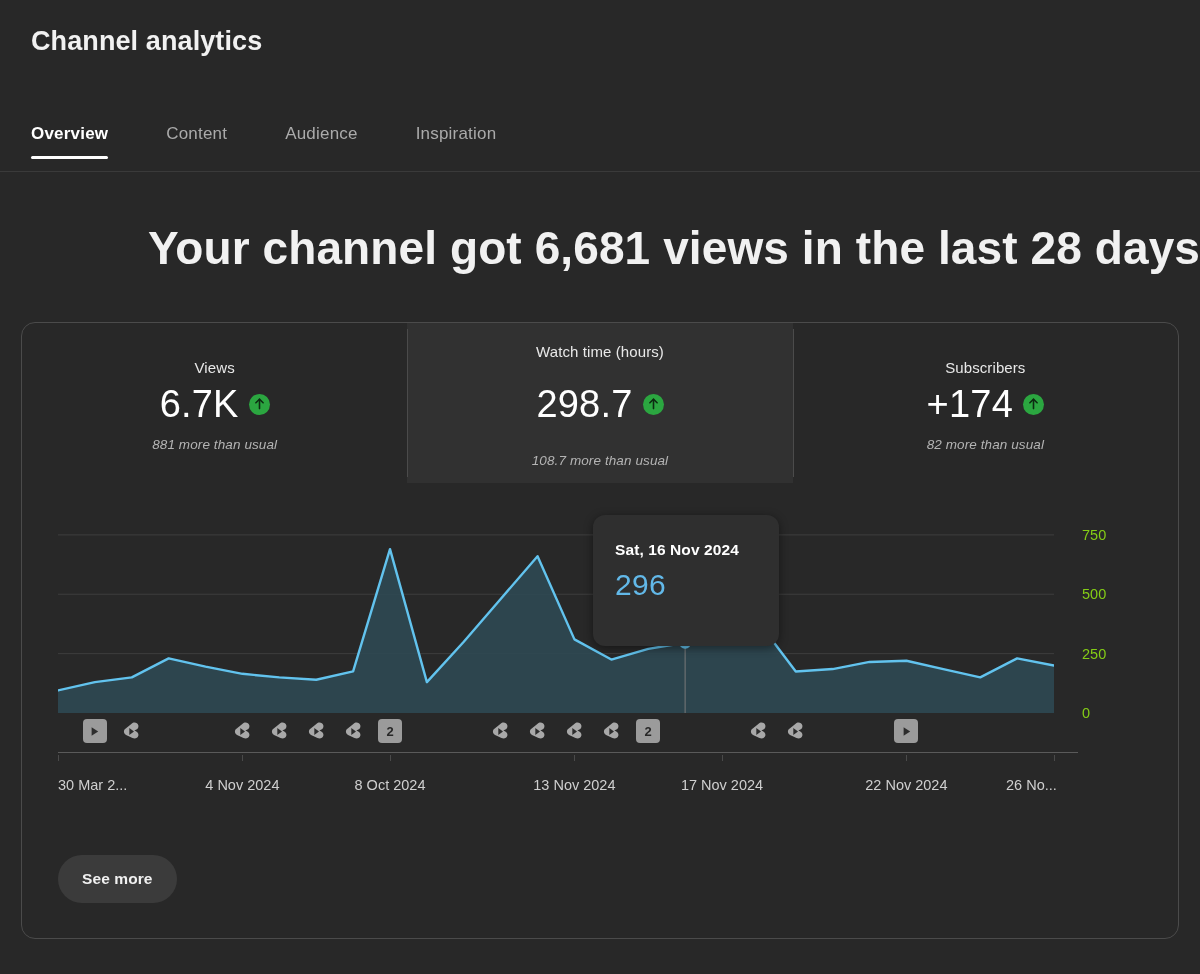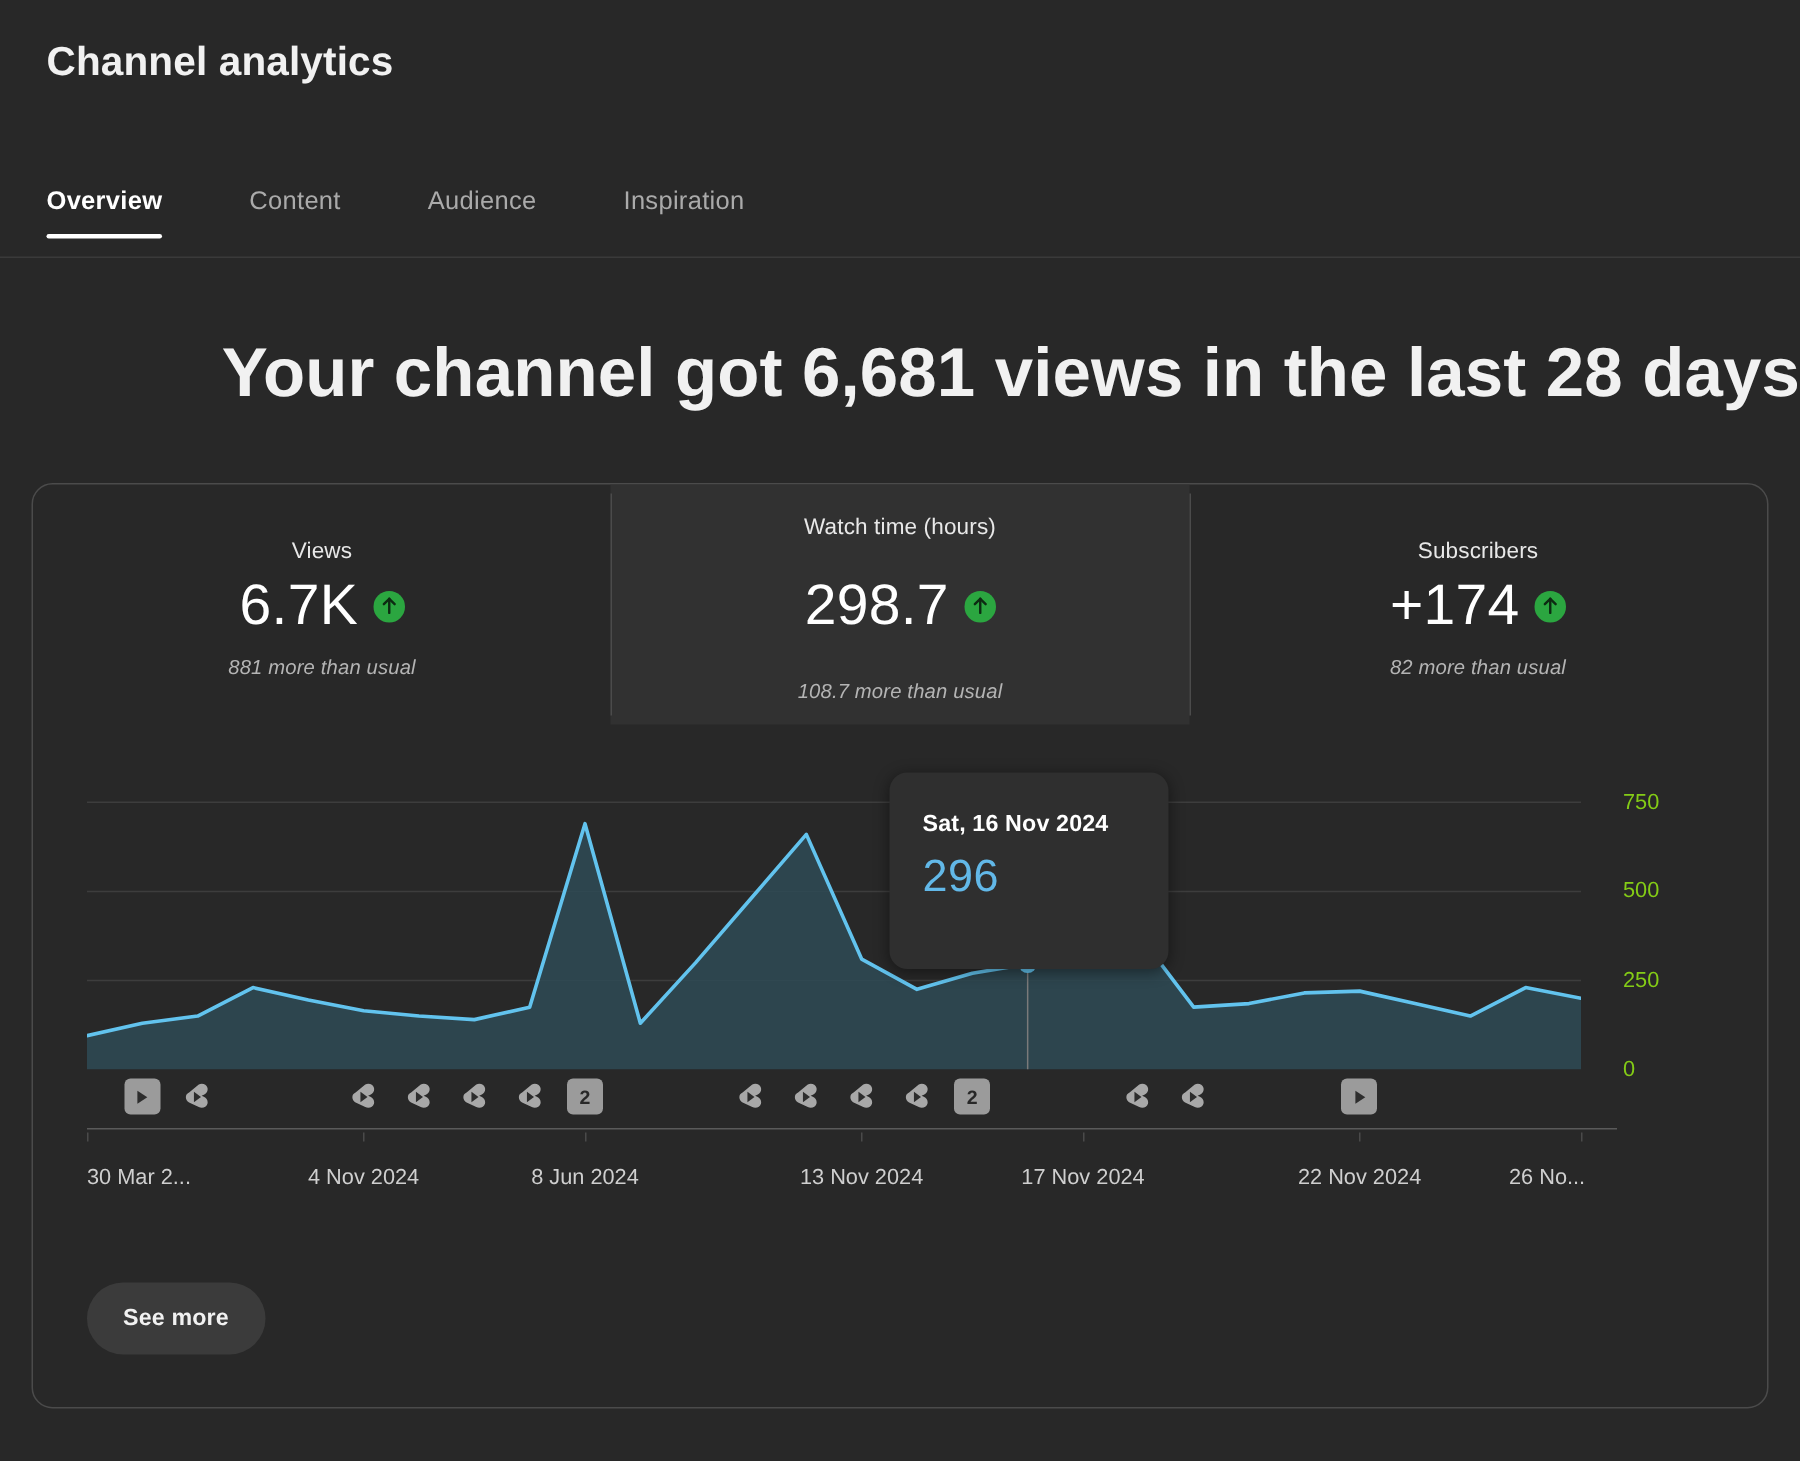--- a/index.html
+++ b/index.html
@@ -474,21 +474,21 @@
         </div>
 
       <div class="axis-line"></div>
 
       <div class="xlabels" id="xlabels">
           <div class="xtick" style="left: 0px;"></div>
           <div class="xlabel" style="left: 0px;">30 Mar 2...</div>
           <div class="xtick" style="left: 184.4px;"></div>
           <div class="xlabel" style="left: 184.4px; transform: translateX(-50%);">4 Nov 2024</div>
           <div class="xtick" style="left: 332px;"></div>
-          <div class="xlabel" style="left: 332px; transform: translateX(-50%);">8 Jun 2024</div>
+          <div class="xlabel" style="left: 332px; transform: translateX(-50%);">8 Oct 2024</div>
           <div class="xtick" style="left: 516.4px;"></div>
           <div class="xlabel" style="left: 516.4px; transform: translateX(-50%);">13 Nov 2024</div>
           <div class="xtick" style="left: 664px;"></div>
           <div class="xlabel" style="left: 664px; transform: translateX(-50%);">17 Nov 2024</div>
           <div class="xtick" style="left: 848.4px;"></div>
           <div class="xlabel" style="left: 848.4px; transform: translateX(-50%);">22 Nov 2024</div>
           <div class="xtick" style="left: 996px;"></div>
           <div class="xlabel" style="left: 948px;">26 No...</div>
         </div>
     </div>

